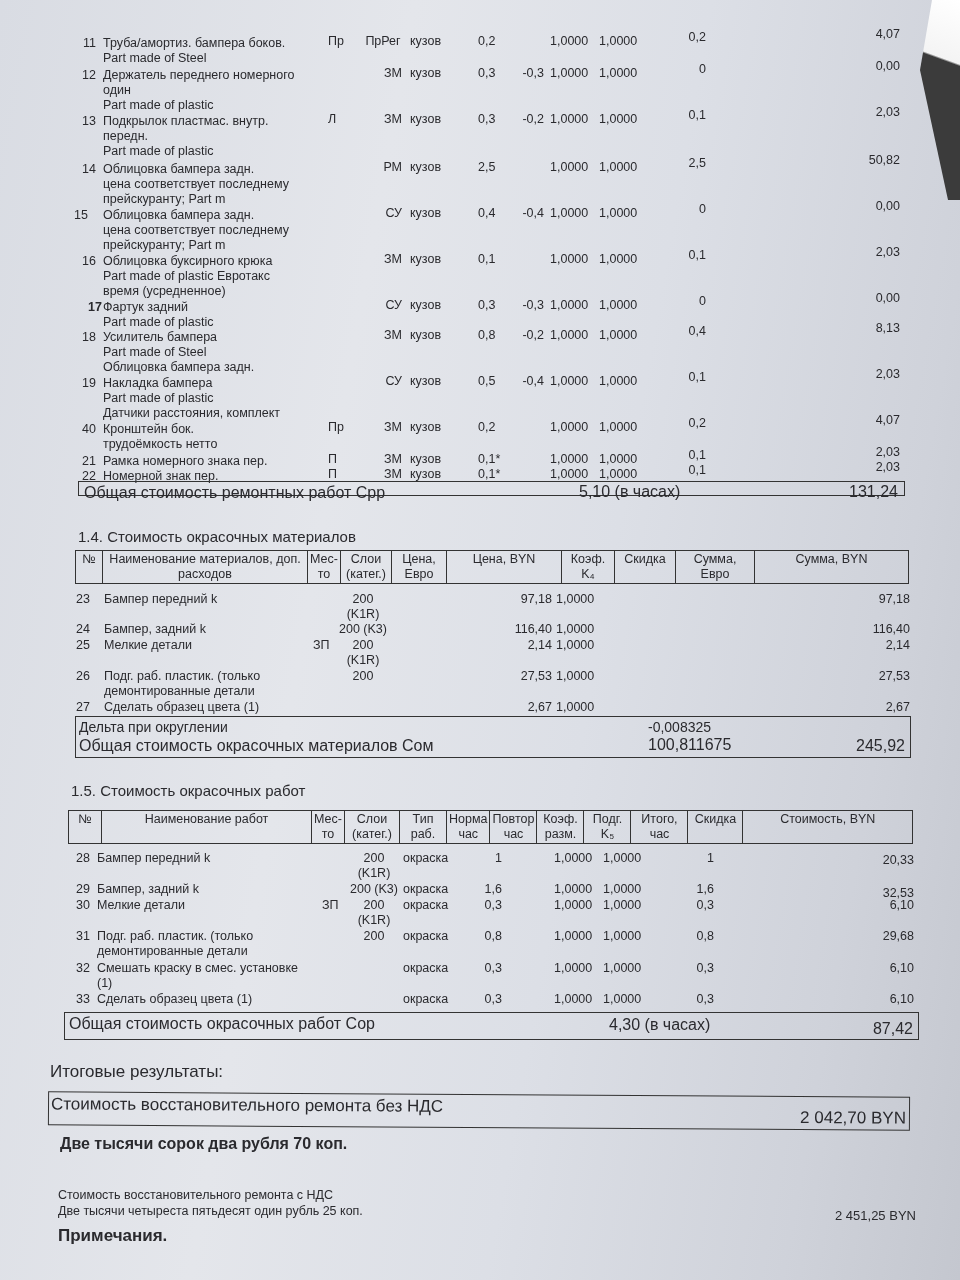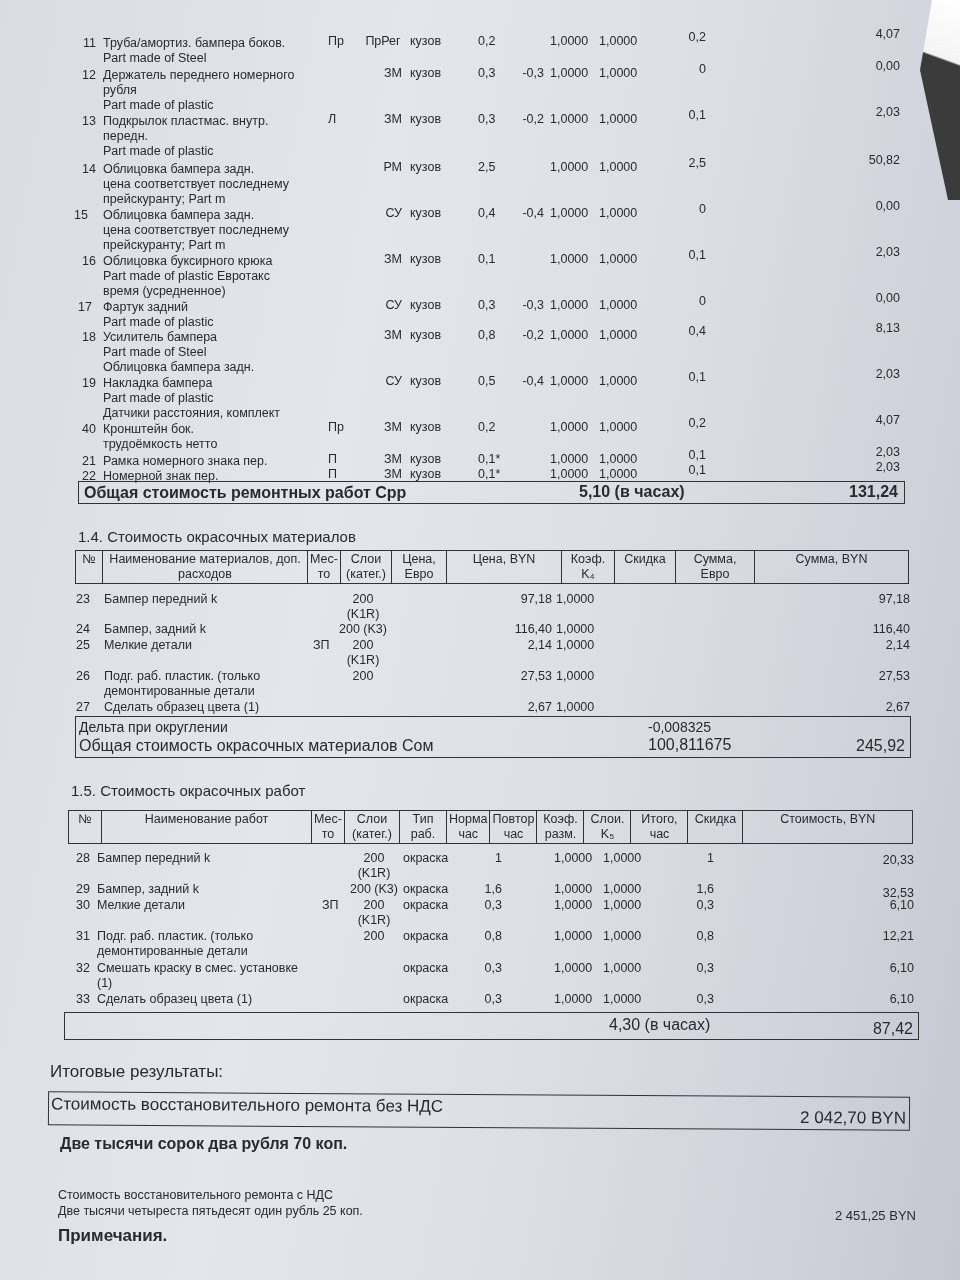--- a/index.html
+++ b/index.html
@@ -38,21 +38,21 @@
     <span class="abs row-text" style="left:364px; top:34px; width:38px; text-align:center;">ПрРег</span>
     <span class="abs row-text" style="left:410px; top:34px;">кузов</span>
     <span class="abs row-text" style="left:478px; top:34px;">0,2</span>
     <span class="abs row-text" style="left:518px; top:34px; width:26px; text-align:right;"></span>
     <span class="abs row-text" style="left:550px; top:34px;">1,0000</span>
     <span class="abs row-text" style="left:599px; top:34px;">1,0000</span>
     <span class="abs row-text" style="left:670px; top:30px; width:36px; text-align:right;">0,2</span>
     <span class="abs row-text" style="left:840px; top:27px; width:60px; text-align:right;">4,07</span>
     <span class="abs row-text" style="left:74px; top:68px; width:22px; text-align:right;">12</span>
     <span class="abs row-text" style="left:103px; top:68px;">Держатель переднего номерного</span>
-    <span class="abs row-text" style="left:103px; top:83px;">рубля</span>
+    <span class="abs row-text" style="left:103px; top:83px;">один</span>
     <span class="abs row-text" style="left:103px; top:98px;">Part made of plastic</span>
     <span class="abs row-text" style="left:328px; top:66px;"></span>
     <span class="abs row-text" style="left:364px; top:66px; width:38px; text-align:right;">ЗМ</span>
     <span class="abs row-text" style="left:410px; top:66px;">кузов</span>
     <span class="abs row-text" style="left:478px; top:66px;">0,3</span>
     <span class="abs row-text" style="left:518px; top:66px; width:26px; text-align:right;">-0,3</span>
     <span class="abs row-text" style="left:550px; top:66px;">1,0000</span>
     <span class="abs row-text" style="left:599px; top:66px;">1,0000</span>
     <span class="abs row-text" style="left:670px; top:62px; width:36px; text-align:right;">0</span>
     <span class="abs row-text" style="left:840px; top:59px; width:60px; text-align:right;">0,00</span>
@@ -101,21 +101,21 @@
     <span class="abs row-text" style="left:103px; top:284px;">время (усредненное)</span>
     <span class="abs row-text" style="left:328px; top:252px;"></span>
     <span class="abs row-text" style="left:364px; top:252px; width:38px; text-align:right;">ЗМ</span>
     <span class="abs row-text" style="left:410px; top:252px;">кузов</span>
     <span class="abs row-text" style="left:478px; top:252px;">0,1</span>
     <span class="abs row-text" style="left:518px; top:252px; width:26px; text-align:right;"></span>
     <span class="abs row-text" style="left:550px; top:252px;">1,0000</span>
     <span class="abs row-text" style="left:599px; top:252px;">1,0000</span>
     <span class="abs row-text" style="left:670px; top:248px; width:36px; text-align:right;">0,1</span>
     <span class="abs row-text" style="left:840px; top:245px; width:60px; text-align:right;">2,03</span>
-    <span class="abs row-text" style="left:74px; top:300px; width:22px; text-align:center;">17</span>
+    <span class="abs row-text" style="left:88px; top:300px; width:22px; text-align:left;font-weight:bold;">17</span>
     <span class="abs row-text" style="left:103px; top:300px;">Фартук задний</span>
     <span class="abs row-text" style="left:103px; top:315px;">Part made of plastic</span>
     <span class="abs row-text" style="left:328px; top:298px;"></span>
     <span class="abs row-text" style="left:364px; top:298px; width:38px; text-align:right;">СУ</span>
     <span class="abs row-text" style="left:410px; top:298px;">кузов</span>
     <span class="abs row-text" style="left:478px; top:298px;">0,3</span>
     <span class="abs row-text" style="left:518px; top:298px; width:26px; text-align:right;">-0,3</span>
     <span class="abs row-text" style="left:550px; top:298px;">1,0000</span>
     <span class="abs row-text" style="left:599px; top:298px;">1,0000</span>
     <span class="abs row-text" style="left:670px; top:294px; width:36px; text-align:right;">0</span>
@@ -175,21 +175,21 @@
     <span class="abs row-text" style="left:364px; top:467px; width:38px; text-align:right;">ЗМ</span>
     <span class="abs row-text" style="left:410px; top:467px;">кузов</span>
     <span class="abs row-text" style="left:478px; top:467px;">0,1*</span>
     <span class="abs row-text" style="left:518px; top:467px; width:26px; text-align:right;"></span>
     <span class="abs row-text" style="left:550px; top:467px;">1,0000</span>
     <span class="abs row-text" style="left:599px; top:467px;">1,0000</span>
     <span class="abs row-text" style="left:670px; top:463px; width:36px; text-align:right;">0,1</span>
     <span class="abs row-text" style="left:840px; top:460px; width:60px; text-align:right;">2,03</span>
   </div>
 
-<div class="boxed" style="left:78px; top:481px; width:827px; height:23px;font-weight:bold;">
+<div class="boxed" style="left:78px; top:481px; width:827px; height:15px;">
   <span class="abs total-label" style="left:5px; top:2px;">Общая стоимость ремонтных работ Срр</span>
   <span class="abs total-label" style="left:500px; top:1px;">5,10 (в часах)</span>
   <span class="abs total-label" style="right:6px; top:1px;">131,24</span>
 </div>
 
 <div class="abs section-title" style="left:78px; top:528px;">1.4. Стоимость окрасочных материалов</div>
 
 <table class="hdr-table" style="left:75px; top:550px; width:834px;">
   <tbody>
       <tr>
@@ -261,21 +261,21 @@
   <tbody>
       <tr>
     <td style="width:28px;">№</td>
     <td style="width:205px;">Наименование работ</td>
     <td style="width:28px;">Мес- то</td>
     <td style="width:50px;">Слои (катег.)</td>
     <td style="width:42px;">Тип раб.</td>
     <td style="width:38px;">Норма час</td>
     <td style="width:42px;">Повтор час</td>
     <td style="width:42px;">Коэф. разм.</td>
-    <td style="width:42px;">Слои. K₅</td>
+    <td style="width:42px;">Подг. K₅</td>
     <td style="width:52px;">Итого, час</td>
     <td style="width:50px;">Скидка</td>
     <td>Стоимость, BYN</td>
   </tr>
 </tbody>
   </table>
 
 <div id="paint-rows">
     <span class="abs row-text" style="left:76px; top:851px;">28</span>
     <span class="abs row-text" style="left:97px; top:851px;">Бампер передний k</span>
@@ -312,21 +312,21 @@
     <span class="abs row-text" style="left:76px; top:929px;">31</span>
     <span class="abs row-text" style="left:97px; top:929px;">Подг. раб. пластик. (только</span>
     <span class="abs row-text" style="left:97px; top:944px;">демонтированные детали</span>
     <span class="abs row-text" style="left:322px; top:929px;"></span>
     <span class="abs row-text" style="left:346px; top:929px; width:56px; text-align:center;">200</span>
     <span class="abs row-text" style="left:403px; top:929px;">окраска</span>
     <span class="abs row-text" style="left:466px; top:929px; width:36px; text-align:right;">0,8</span>
     <span class="abs row-text" style="left:554px; top:929px;">1,0000</span>
     <span class="abs row-text" style="left:603px; top:929px;">1,0000</span>
     <span class="abs row-text" style="left:680px; top:929px; width:34px; text-align:right;">0,8</span>
-    <span class="abs row-text" style="left:840px; top:929px; width:74px; text-align:right;">12,21</span>
+    <span class="abs row-text" style="left:840px; top:929px; width:74px; text-align:right;">29,68</span>
     <span class="abs row-text" style="left:76px; top:961px;">32</span>
     <span class="abs row-text" style="left:97px; top:961px;">Смешать краску в смес. установке</span>
     <span class="abs row-text" style="left:97px; top:976px;">(1)</span>
     <span class="abs row-text" style="left:322px; top:961px;"></span>
     <span class="abs row-text" style="left:403px; top:961px;">окраска</span>
     <span class="abs row-text" style="left:466px; top:961px; width:36px; text-align:right;">0,3</span>
     <span class="abs row-text" style="left:554px; top:961px;">1,0000</span>
     <span class="abs row-text" style="left:603px; top:961px;">1,0000</span>
     <span class="abs row-text" style="left:680px; top:961px; width:34px; text-align:right;">0,3</span>
     <span class="abs row-text" style="left:840px; top:961px; width:74px; text-align:right;">6,10</span>
@@ -335,20 +335,21 @@
     <span class="abs row-text" style="left:322px; top:992px;"></span>
     <span class="abs row-text" style="left:403px; top:992px;">окраска</span>
     <span class="abs row-text" style="left:466px; top:992px; width:36px; text-align:right;">0,3</span>
     <span class="abs row-text" style="left:554px; top:992px;">1,0000</span>
     <span class="abs row-text" style="left:603px; top:992px;">1,0000</span>
     <span class="abs row-text" style="left:680px; top:992px; width:34px; text-align:right;">0,3</span>
     <span class="abs row-text" style="left:840px; top:992px; width:74px; text-align:right;">6,10</span>
   </div>
 
 <div class="boxed" style="left:64px; top:1012px; width:855px; height:28px;">
+  <span class="abs total-label" style="left:4px; top:2px;">Общая стоимость окрасочных работ Сор</span>
   <span class="abs total-label" style="left:544px; top:3px;">4,30 (в часах)</span>
   <span class="abs total-label" style="right:5px; top:7px;">87,42</span>
 </div>
 
 <div class="abs big" style="left:50px; top:1062px;">Итоговые результаты:</div>
 
 <div class="boxed" style="left:48px; top:1094px; width:862px; height:34px; transform:rotate(0.35deg);">
   <span class="abs big" style="left:2px; top:2px;">Стоимость восстановительного ремонта без НДС</span>
   <span class="abs big" style="right:3px; top:11px;">2 042,70 BYN</span>
 </div>

